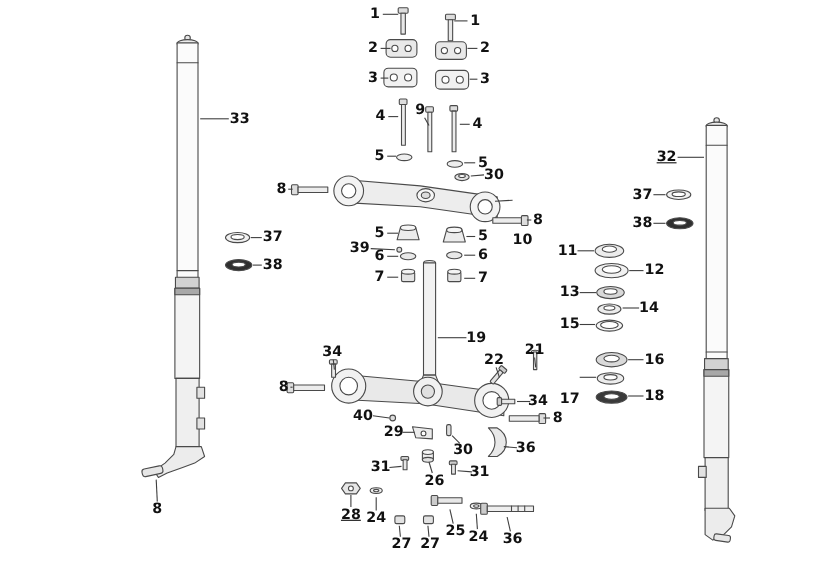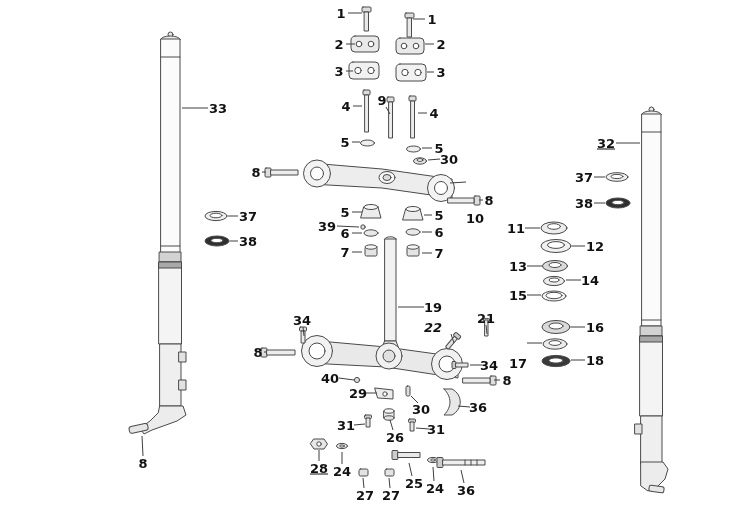--- a/index.html
+++ b/index.html
@@ -374,21 +374,21 @@
       <span class="callout" style="left: 516px; top: 228px;">11</span>
       <span class="callout" style="left: 595px; top: 246px;">12</span>
       <span class="callout" style="left: 518px; top: 266px;">13</span>
       <span class="callout" style="left: 590px; top: 280px;">14</span>
       <span class="callout" style="left: 518px; top: 295px;">15</span>
       <span class="callout" style="left: 595px; top: 327px;">16</span>
       <span class="callout" style="left: 518px; top: 343px; margin-top: 20px;">17</span>
       <span class="callout" style="left: 595px; top: 360px;">18</span>
       <span class="callout" style="left: 433px; top: 307px;">19</span>
       <span class="callout" style="left: 302px; top: 320px;">34</span>
-      <span class="callout" style="left: 433px; top: 327px; font-style: italic;">22</span>
+      <span class="callout" style="left: 449px; top: 327px;">22</span>
       <span class="callout" style="left: 486px; top: 318px;">21</span>
       <span class="callout" style="left: 258px; top: 352px;">8</span>
       <span class="callout" style="left: 489px; top: 365px;">34</span>
       <span class="callout" style="left: 330px; top: 378px;">40</span>
       <span class="callout" style="left: 507px; top: 380px;">8</span>
       <span class="callout" style="left: 358px; top: 393px;">29</span>
       <span class="callout" style="left: 421px; top: 409px;">30</span>
       <span class="callout" style="left: 478px; top: 407px;">36</span>
       <span class="callout" style="left: 346px; top: 425px;">31</span>
       <span class="callout" style="left: 436px; top: 429px;">31</span>

